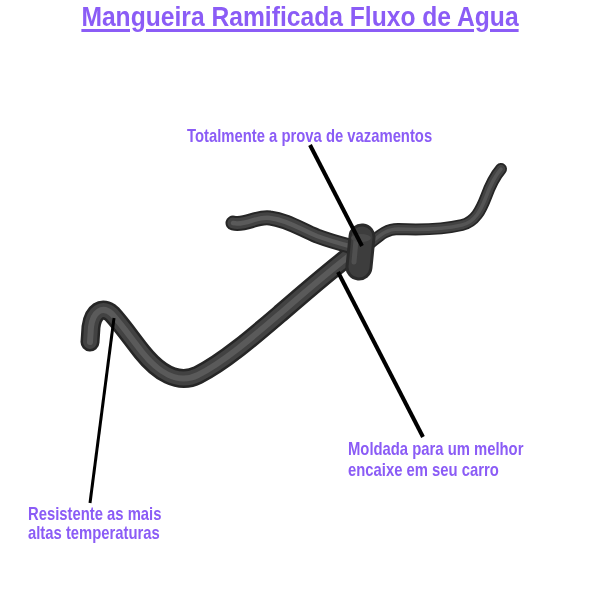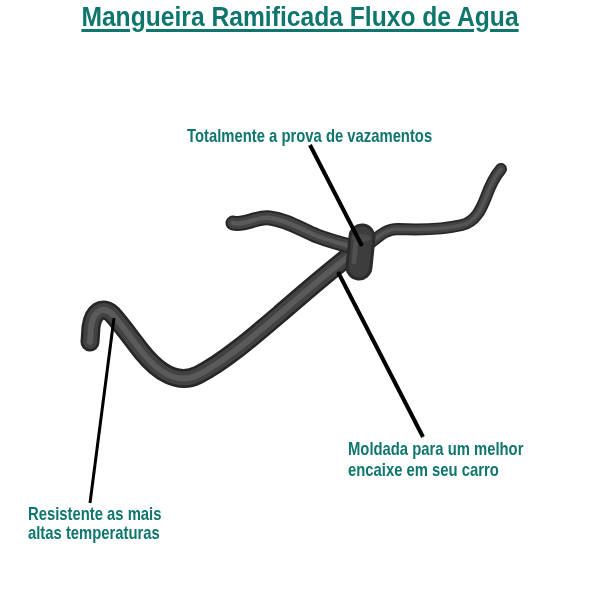--- a/index.html
+++ b/index.html
@@ -7,21 +7,21 @@
     padding: 0;
     background: #ffffff;
   }
   .stage {
     position: relative;
     width: 600px;
     height: 600px;
     background: #ffffff;
     overflow: hidden;
     font-family: "Liberation Sans", sans-serif;
-    color: #0f766e;
+    color: #8b5cf6;
   }
   .title {
     position: absolute;
     top: 1px;
     left: 0;
     width: 600px;
     text-align: center;
     font-size: 28px;
     font-weight: bold;
     white-space: nowrap;

